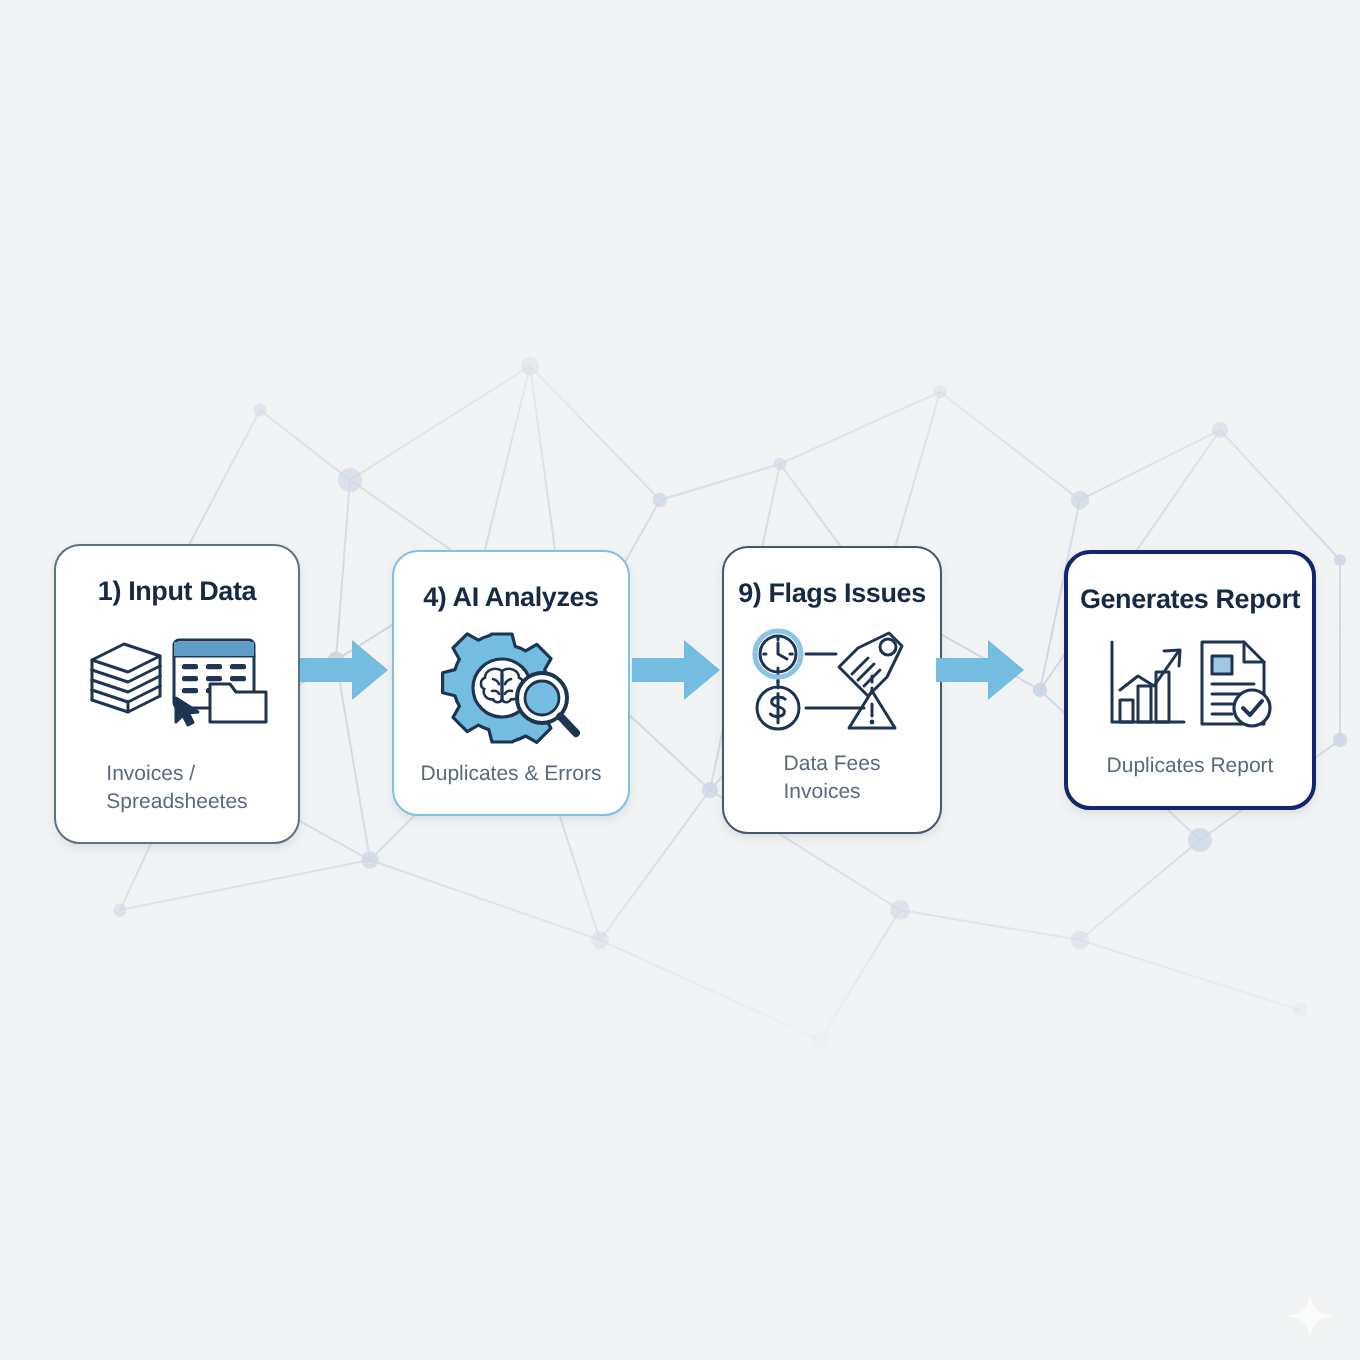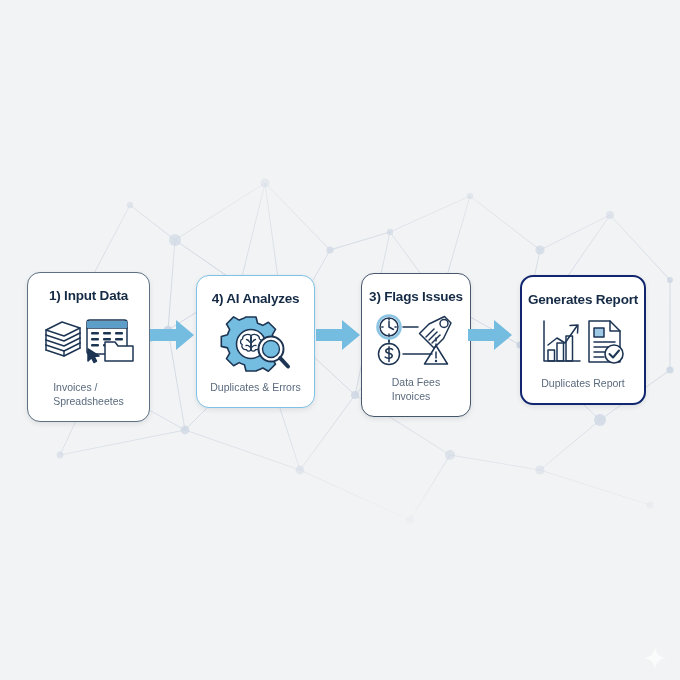--- a/index.html
+++ b/index.html
@@ -85,21 +85,21 @@
     left: 196px; top: 13px;
     width: 119px; height: 133px;
     border: 1.8px solid #7ec0e6;
   }
   #card-3 {
     left: 361px; top: 11px;
     width: 110px; height: 144px;
     border: 1.6px solid #46566b;
   }
   #card-4 {
-    left: 520px; top: 13px;
+    left: 532px; top: 13px;
     width: 126px; height: 130px;
     border: 2px solid #11266e;
   }
 
   .arrow {
     position: absolute;
     top: 56px;
   }
   #arrow-1 { left: 150px; }
   #arrow-2 { left: 316px; }
@@ -264,21 +264,21 @@
       </div>
     </div>
 
     <div class="arrow" id="arrow-2">
       <svg width="44" height="34" viewBox="0 0 44 34" xmlns="http://www.w3.org/2000/svg">
         <path d="M0 11 L26 11 L26 2 L44 17 L26 32 L26 23 L0 23 Z" fill="#74bde1"></path>
       </svg>
     </div>
 
     <div class="card" id="card-3">
-      <div class="card-title">3) Flags Issues</div>
+      <div class="card-title">9) Flags Issues</div>
       <div class="card-icon">
         <svg width="84" height="56" viewBox="0 0 84 56" xmlns="http://www.w3.org/2000/svg">
           <g fill="none" stroke="#1d3553" stroke-width="1.5" stroke-linecap="round" stroke-linejoin="round">
 
             <path d="M29 15 L44 15"></path>
             <path d="M29 42 L58 42"></path>
             <path d="M15 28 L15 29.5"></path>
             <path d="M15 25 L15 32" stroke-width="1.4"></path>
             <path d="M62 26 L62 34" stroke-dasharray="3 3"></path>
 

